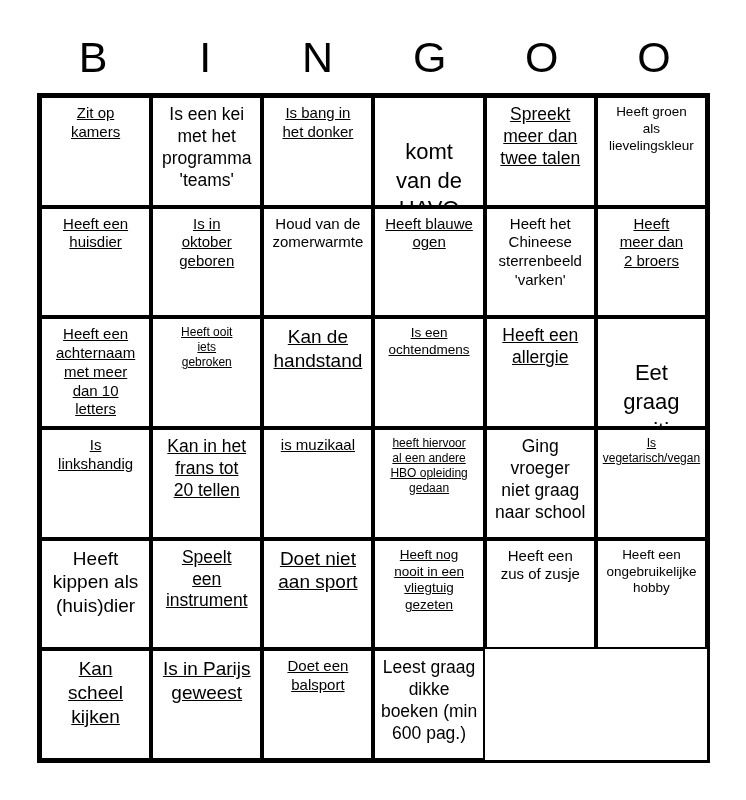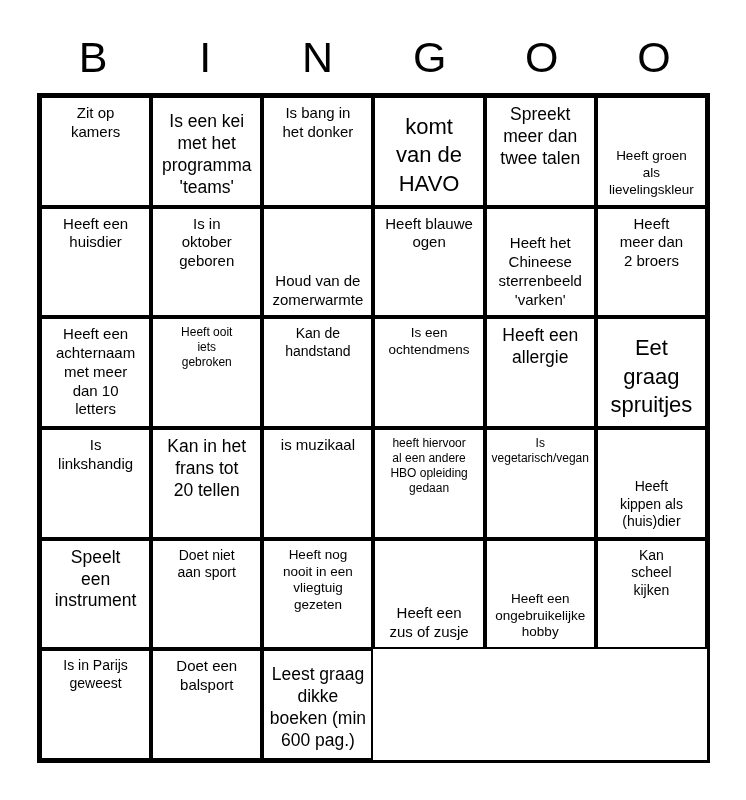--- a/index.html
+++ b/index.html
@@ -52,27 +52,27 @@
     align-items: center;
     text-align: center;
     padding: 6px 2px;
     overflow: hidden;
   }
   .cell-text {
     white-space: pre-line;
     line-height: 1.25;
     width: 100%;
   }
-  .cell[data-valign="top"]    { justify-content: flex-start; }
-  .cell[data-valign="middle"] { justify-content: flex-end; }
+  .cell[data-valign="top"]    { justify-content: flex-start; text-decoration: underline; }
+  .cell[data-valign="middle"] { justify-content: flex-start; }
   .cell[data-size="xs"]  .cell-text { font-size: 12px; }
   .cell[data-size="sm"]  .cell-text { font-size: 13.5px; }
   .cell[data-size="md"]  .cell-text { font-size: 15px; }
   .cell[data-size="lg"]  .cell-text { font-size: 17.5px; }
-  .cell[data-size="xl"]  .cell-text { font-size: 14px; }
+  .cell[data-size="xl"]  .cell-text { font-size: 19px; }
   .cell[data-size="xxl"] .cell-text { font-size: 22px; line-height: 1.3; margin-top: 34px; }
 </style>
 </head>
 <body>
 
 <div class="page">
 
   <div class="title-row">
     <span class="title-letter">B</span>
     <span class="title-letter">I</span>
@@ -184,20 +184,26 @@
       </div>
     <div class="cell" data-size="md" data-valign="top">
         <span class="cell-text">is muzikaal</span>
       </div>
     <div class="cell" data-size="xs" data-valign="top">
         <span class="cell-text">heeft hiervoor
 al een andere
 HBO opleiding
 gedaan</span>
       </div>
+    <div class="cell" data-size="lg" data-valign="middle">
+        <span class="cell-text">Ging
+vroeger
+niet graag
+naar school</span>
+      </div>
 
     <div class="cell" data-size="xs" data-valign="top">
         <span class="cell-text">Is
 vegetarisch/vegan</span>
       </div>
     <div class="cell" data-size="xl" data-valign="middle">
         <span class="cell-text">Heeft
 kippen als
 (huis)dier</span>
       </div>

